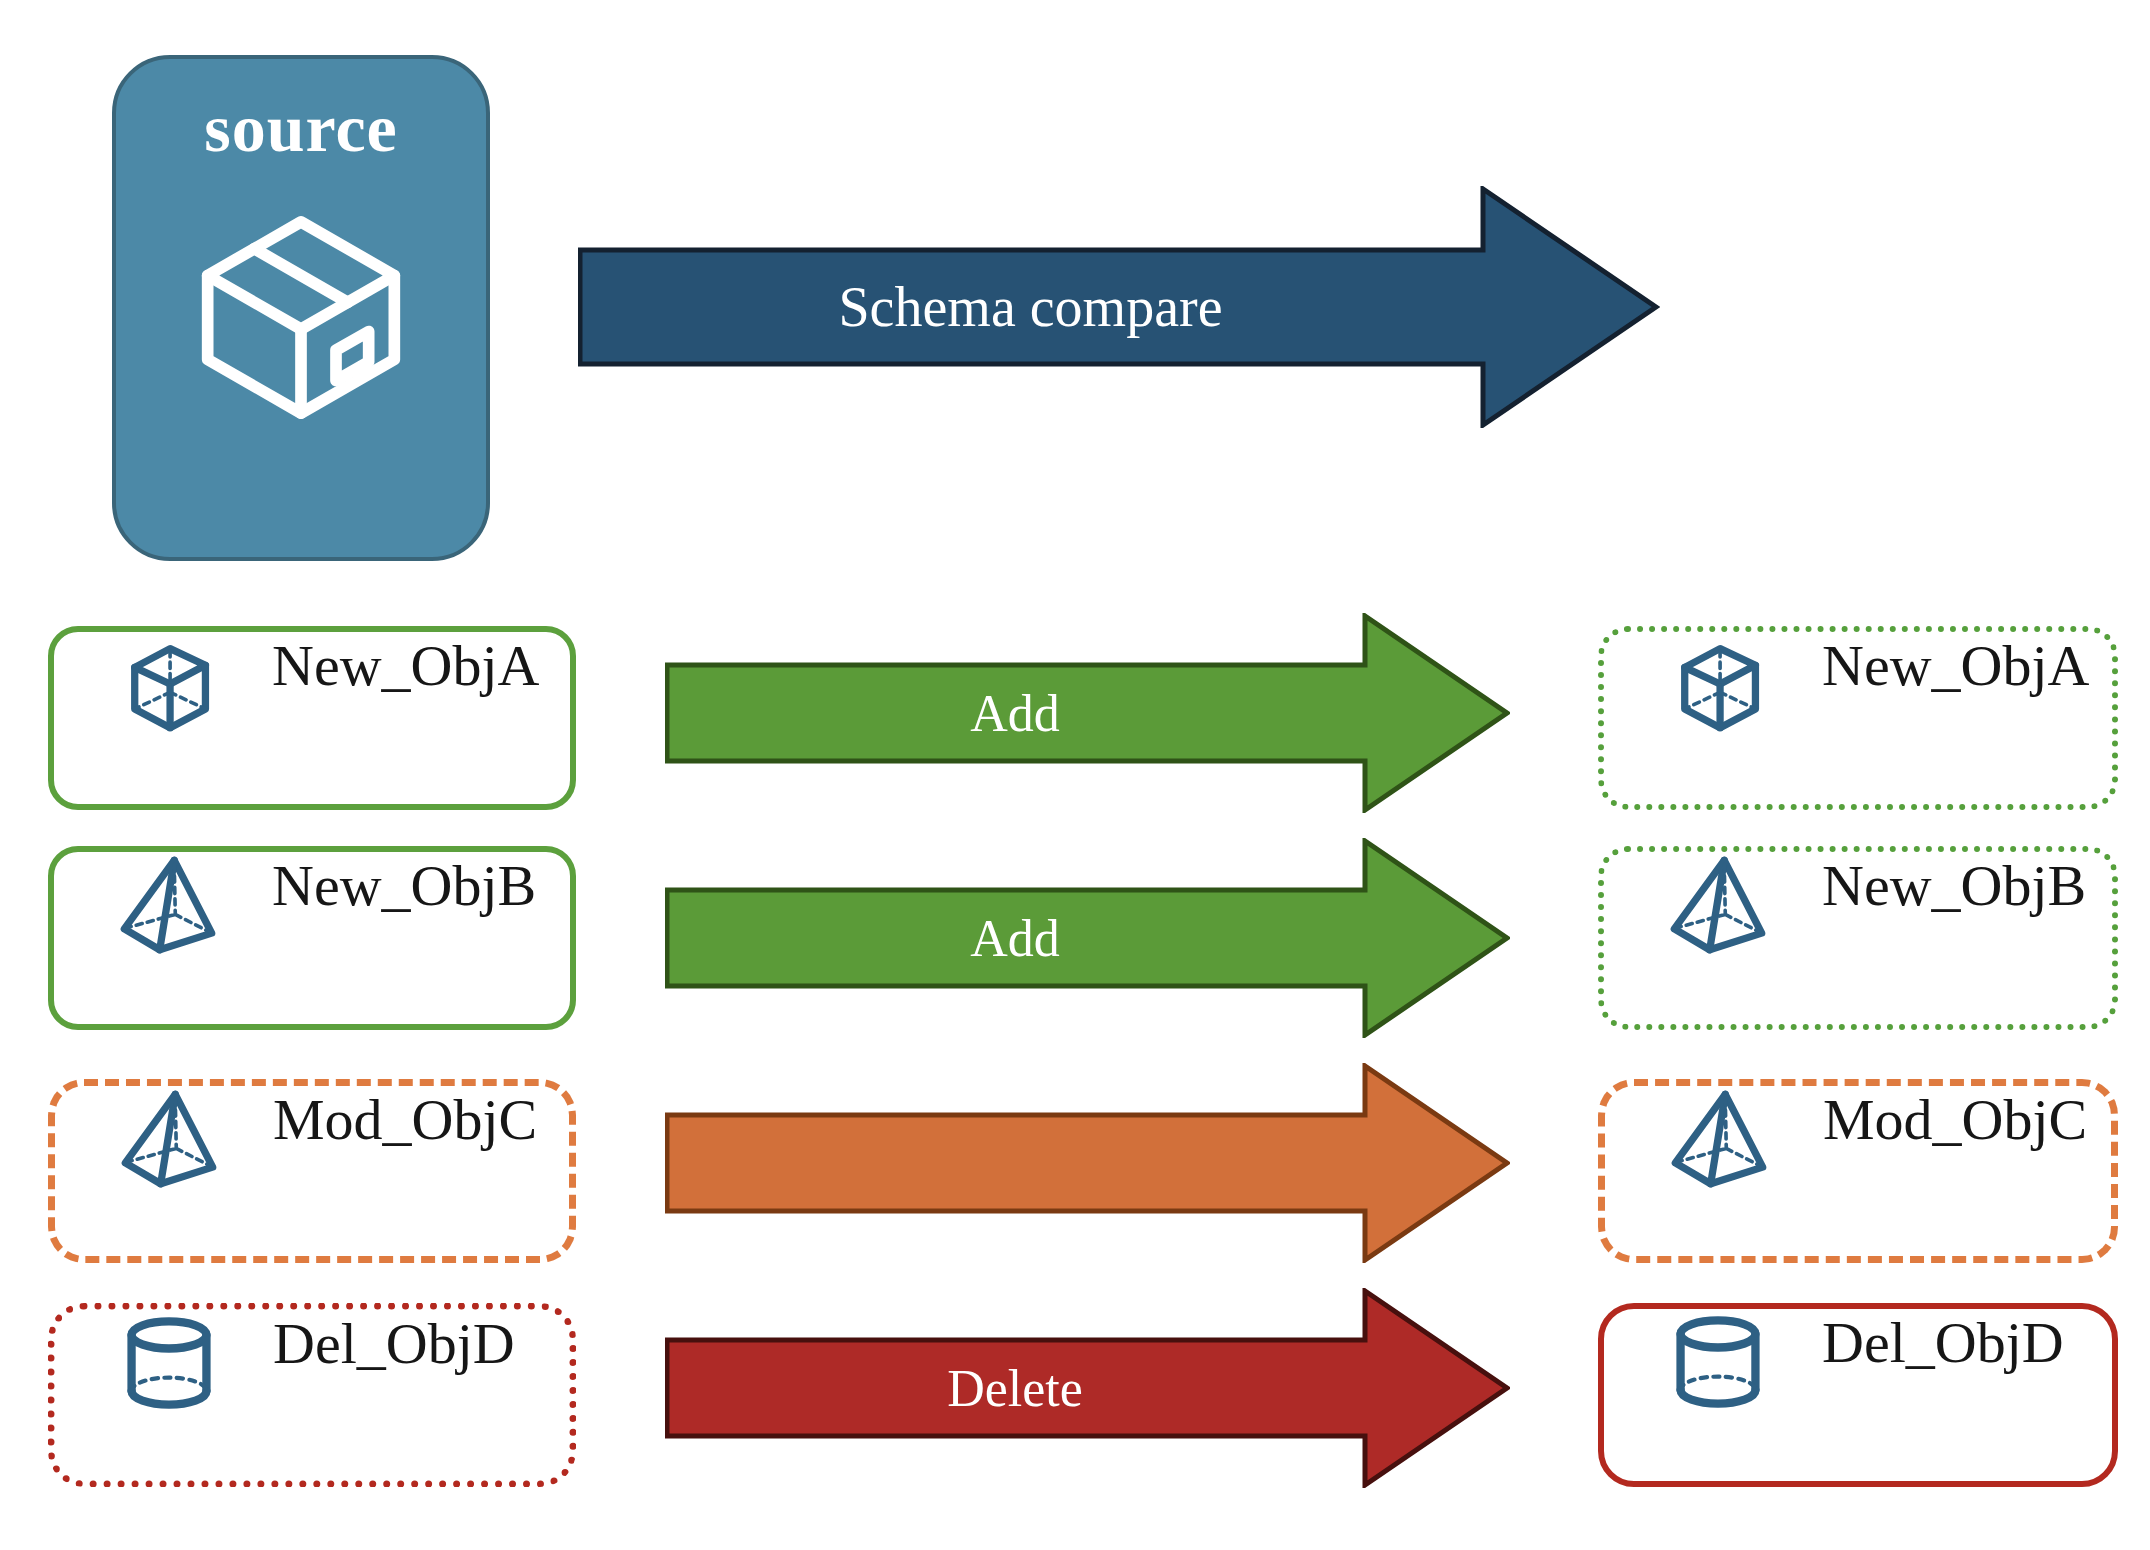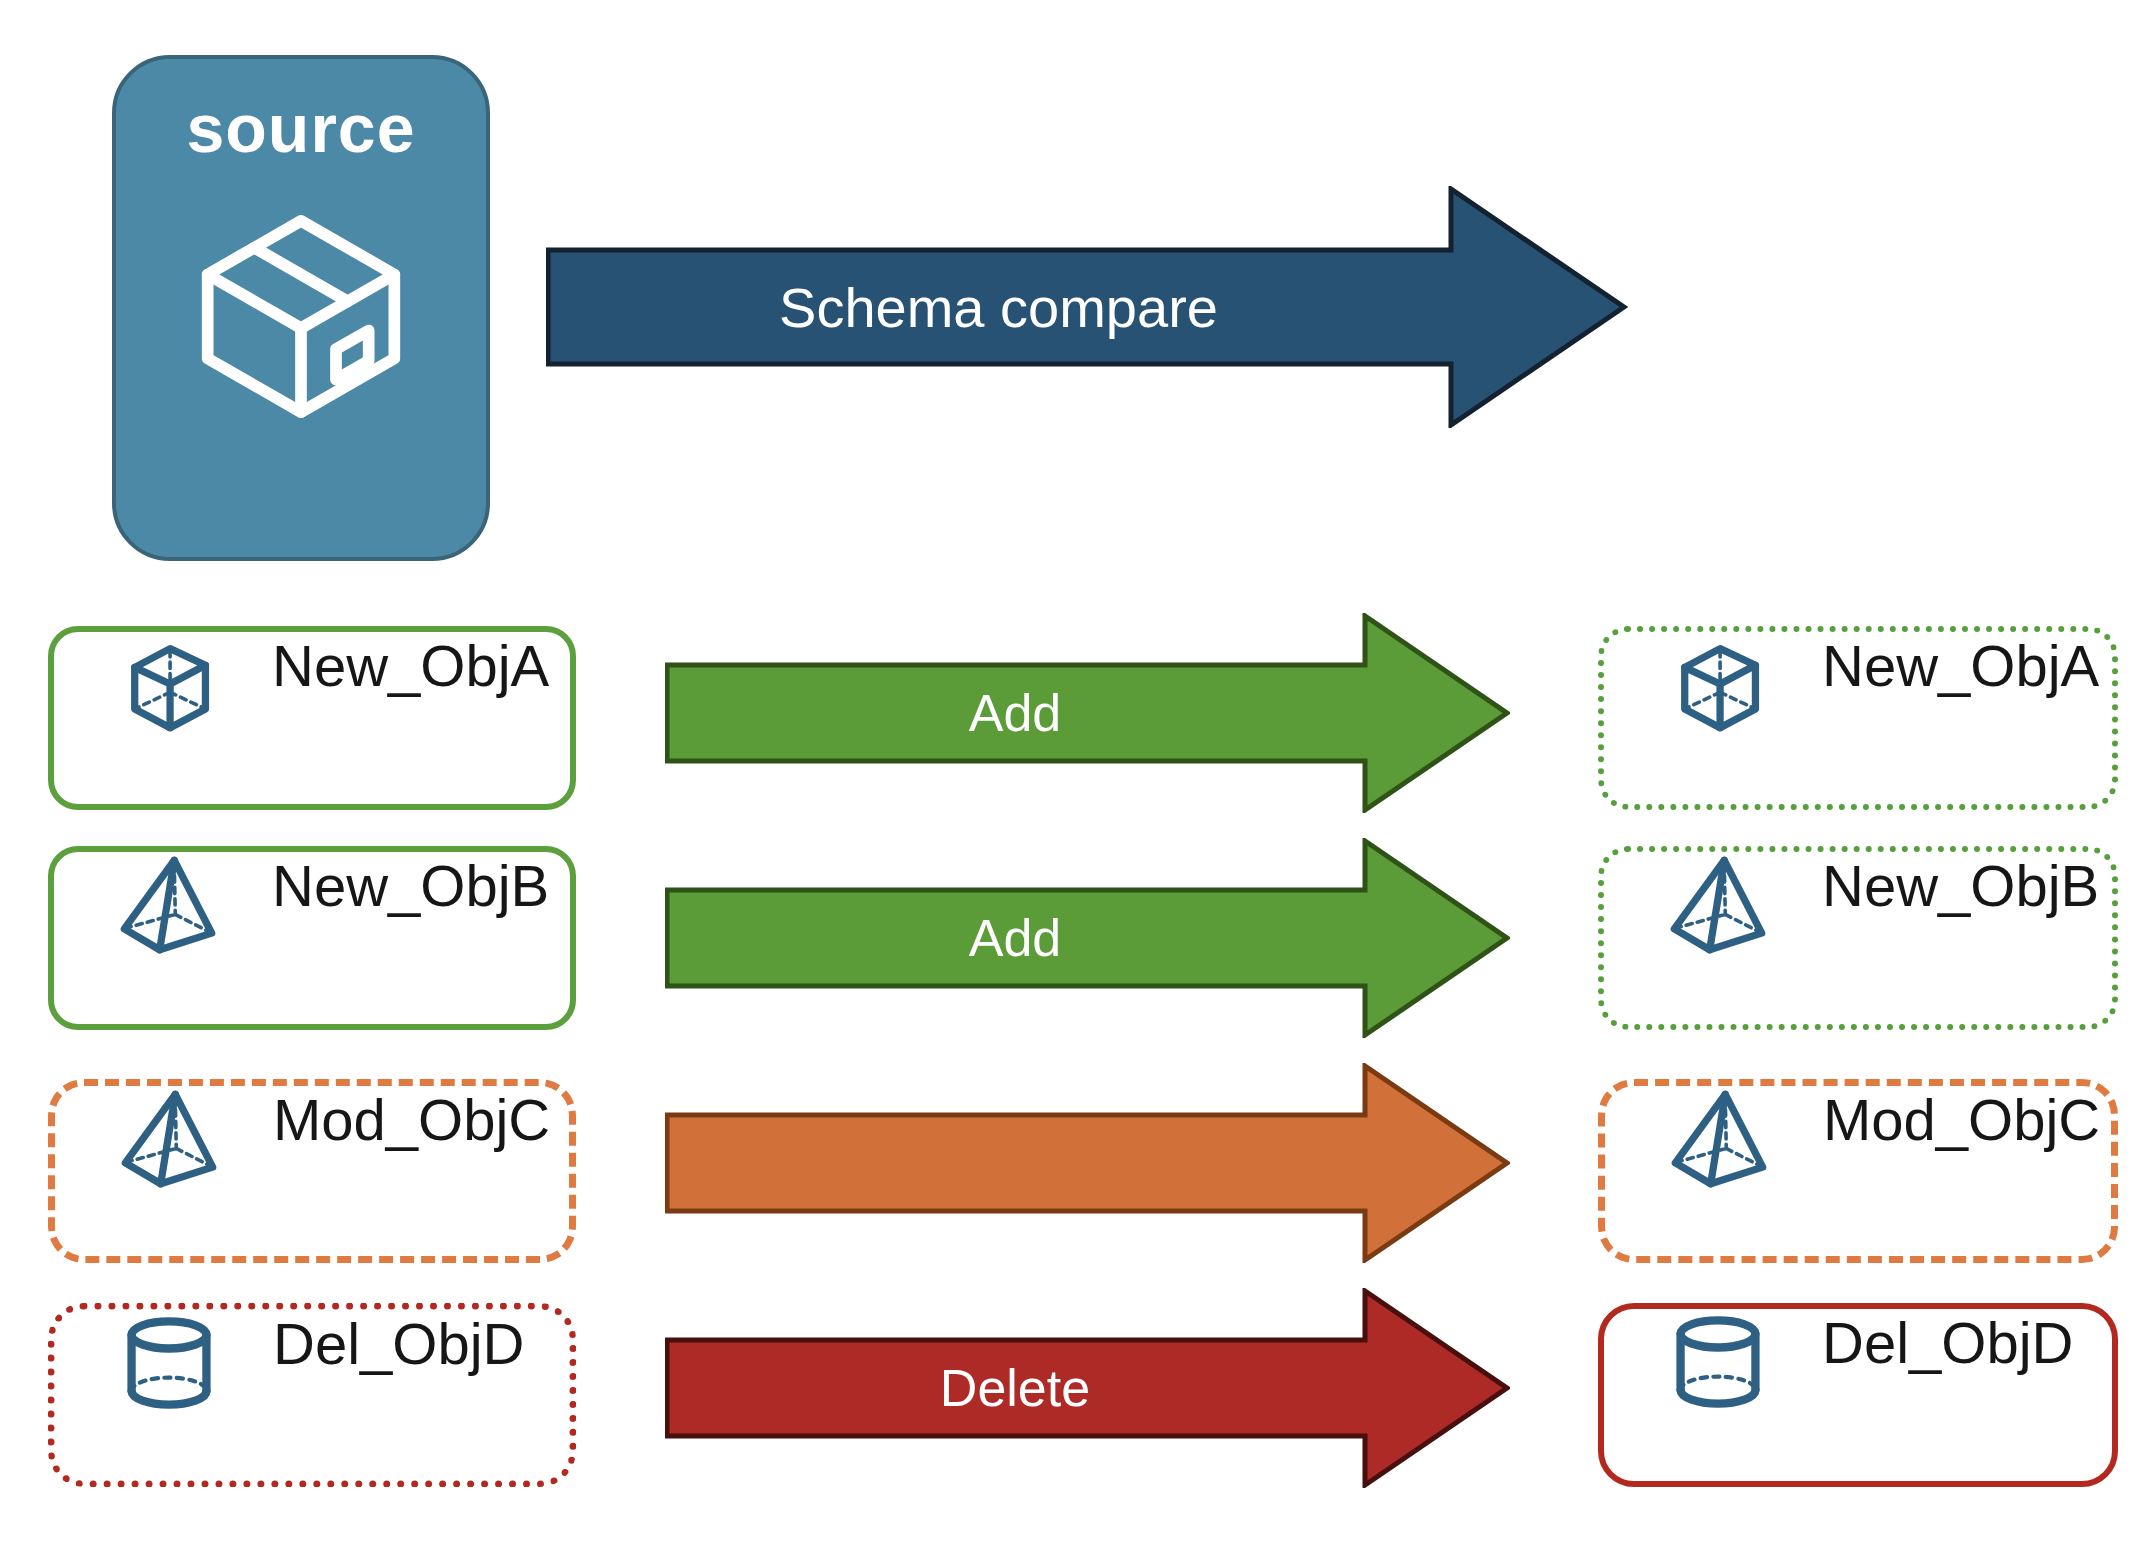--- a/index.html
+++ b/index.html
@@ -1,29 +1,29 @@
 <!DOCTYPE html>
 <html><head>
 <meta charset="utf-8">
 <style>
   html,body{margin:0;padding:0;background:#fff;}
   .canvas{position:relative;width:2150px;height:1550px;background:#ffffff;
-          font-family:Liberation Sans, sans-serif;overflow:hidden;}
+          font-family:Liberation Serif, serif;overflow:hidden;}
 
   
   .node{position:absolute;top:55px;width:378px;height:506px;background:#4C89A7;
         border:4px solid #3A6579;border-radius:58px;box-sizing:border-box;
         display:flex;flex-direction:column;align-items:center;}
   .node-source{left:112px;}
   .node-target{left:1666px;}
   .node-title{margin-top:30px;font-size:68px;font-weight:bold;color:#ffffff;letter-spacing:1px;}
   .big-icon{margin-top:16px;}
 
   
-  .big-arrow{position:absolute;left:546px;top:186px;width:1082px;height:242px;}
+  .big-arrow{position:absolute;left:578px;top:186px;width:1082px;height:242px;}
   .big-arrow svg{position:absolute;left:0;top:0;}
   .big-arrow .arrow-label{position:absolute;left:0;top:64px;width:905px;height:114px;
         display:flex;align-items:center;justify-content:center;color:#fff;font-size:56px;}
 
   
   .row-arrow{position:absolute;left:665px;width:845px;height:200px;}
   .row-arrow svg{position:absolute;left:0;top:0;}
   .row-arrow .arrow-label{position:absolute;left:0;top:52px;width:700px;height:96px;
         display:flex;align-items:center;justify-content:center;color:#fff;font-size:52px;}
   .arrow-r1{top:613px;} .arrow-r2{top:838px;} .arrow-r3{top:1063px;} .arrow-r4{top:1288px;}

